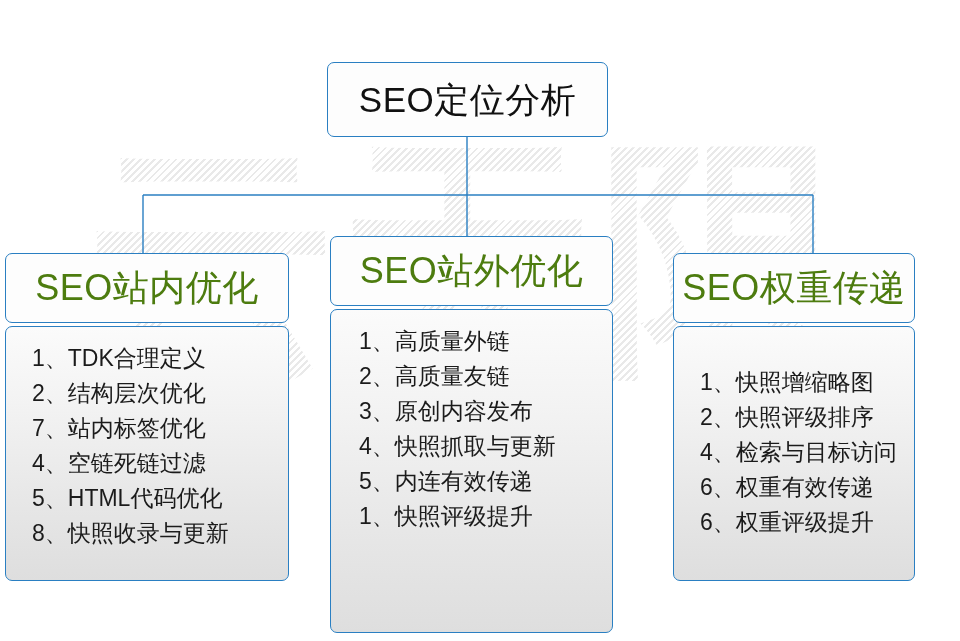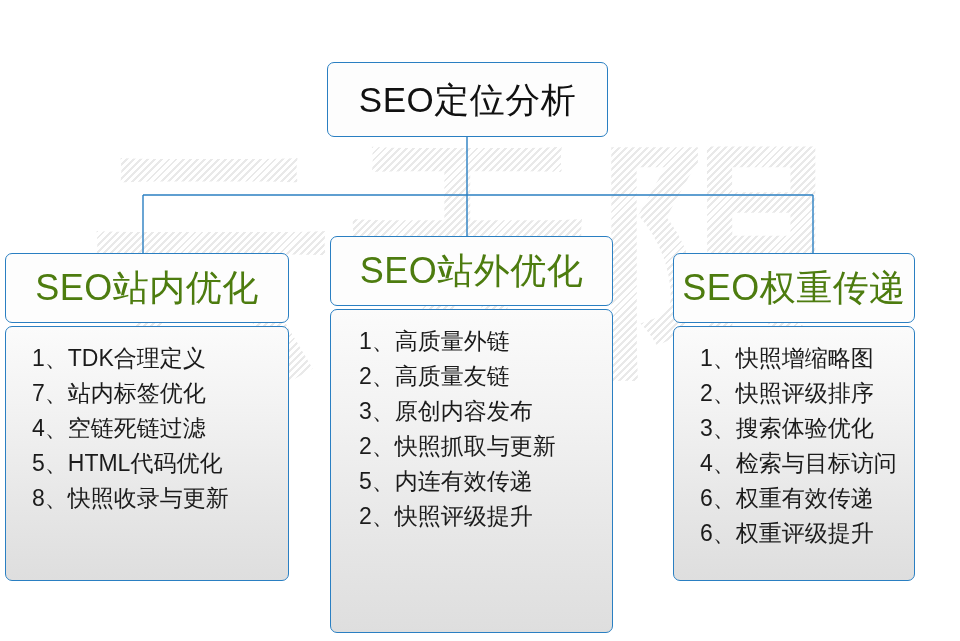--- a/index.html
+++ b/index.html
@@ -127,21 +127,21 @@
     white-space: nowrap;
   }
 
   
   #col-0 { left: 5px;   top: 253px; width: 284px; }
   #col-1 { left: 330px; top: 236px; width: 283px; }
   #col-2 { left: 673px; top: 253px; width: 242px; }
 
   #col-0 .col-body { height: 255px; padding-left: 26px; }
   #col-1 .col-body { height: 324px; padding-left: 28px; }
-  #col-2 .col-body { height: 255px; padding-left: 26px; }
+  #col-2 .col-body { height: 255px; padding-left: 26px; justify-content: center; }
 </style>
 </head>
 <body>
 
 <div id="canvas">
 
   <div id="watermark">
     <span class="wm-text">云无限</span>
   </div>
 
@@ -161,48 +161,48 @@
   <div class="node root-box">
     <span class="title">SEO定位分析</span>
   </div>
 
   <div class="column" id="col-0">
     <div class="col-header">
       <span class="title">SEO站内优化</span>
     </div>
     <div class="col-body">
       <div class="item">1、TDK合理定义</div>
+      <div class="item">2、结构层次优化</div>
       <div class="item">7、站内标签优化</div>
       <div class="item">4、空链死链过滤</div>
       <div class="item">5、HTML代码优化</div>
       <div class="item">8、快照收录与更新</div>
     </div>
   </div>
 
   <div class="column" id="col-1">
     <div class="col-header">
       <span class="title">SEO站外优化</span>
     </div>
     <div class="col-body">
       <div class="item">1、高质量外链</div>
       <div class="item">2、高质量友链</div>
       <div class="item">3、原创内容发布</div>
-      <div class="item">2、快照抓取与更新</div>
+      <div class="item">4、快照抓取与更新</div>
       <div class="item">5、内连有效传递</div>
-      <div class="item">2、快照评级提升</div>
+      <div class="item">1、快照评级提升</div>
     </div>
   </div>
 
   <div class="column" id="col-2">
     <div class="col-header">
       <span class="title">SEO权重传递</span>
     </div>
     <div class="col-body">
       <div class="item">1、快照增缩略图</div>
       <div class="item">2、快照评级排序</div>
-      <div class="item">3、搜索体验优化</div>
       <div class="item">4、检索与目标访问</div>
       <div class="item">6、权重有效传递</div>
       <div class="item">6、权重评级提升</div>
     </div>
   </div>
 
 </div>
 
 </body></html>

